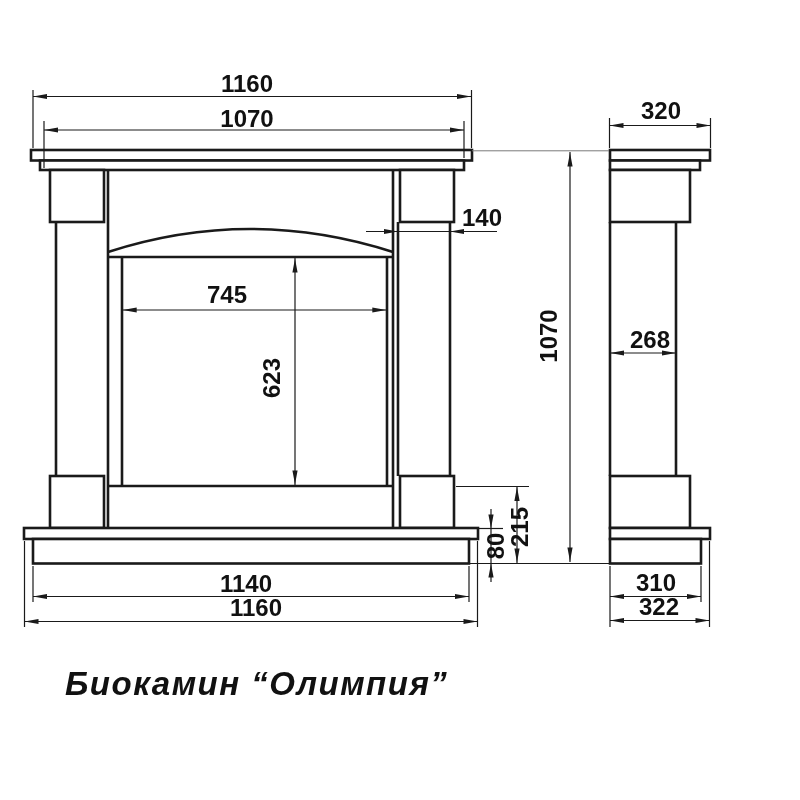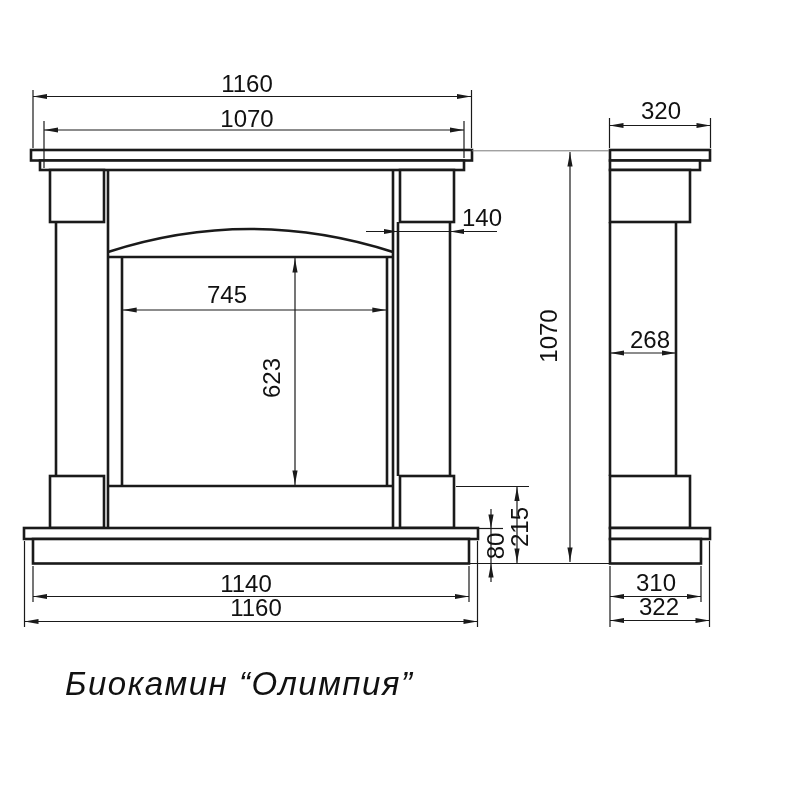--- a/index.html
+++ b/index.html
@@ -1,17 +1,17 @@
 <!DOCTYPE html>
 <html><head>
 <meta charset="utf-8">
 <style>
   html,body{margin:0;padding:0;background:#ffffff;}
   .stage{position:relative;width:800px;height:800px;background:#fff;overflow:hidden;
-         font-family:"Liberation Sans", sans-serif;}
+         font-family:"Liberation Sans", sans-serif;font-weight:bold;}
   svg{position:absolute;left:0;top:0;}
   .obj{stroke:#1a1a1a;stroke-width:2.6;fill:none;}
   .objf{stroke:#1a1a1a;stroke-width:2.6;fill:#ffffff;}
   .dim{stroke:#1a1a1a;stroke-width:1.2;fill:none;}
   .proj{stroke:#7a7a7a;stroke-width:1;fill:none;}
   .ah{fill:#1a1a1a;stroke:none;}
   .dtxt{font-family:"Liberation Sans", sans-serif;font-size:24px;fill:#111;}
   .cap{font-family:"Liberation Sans", sans-serif;font-size:33px;font-style:italic;
        fill:#111;letter-spacing:1.5px;}
 </style>

